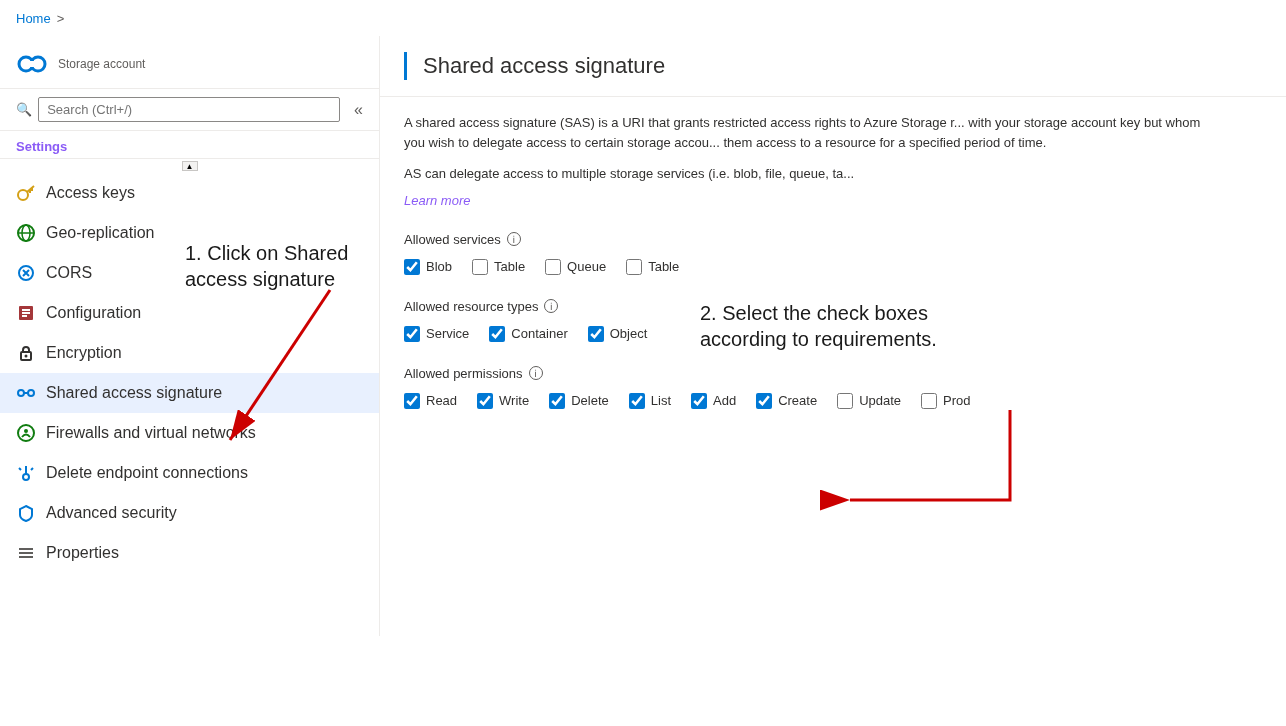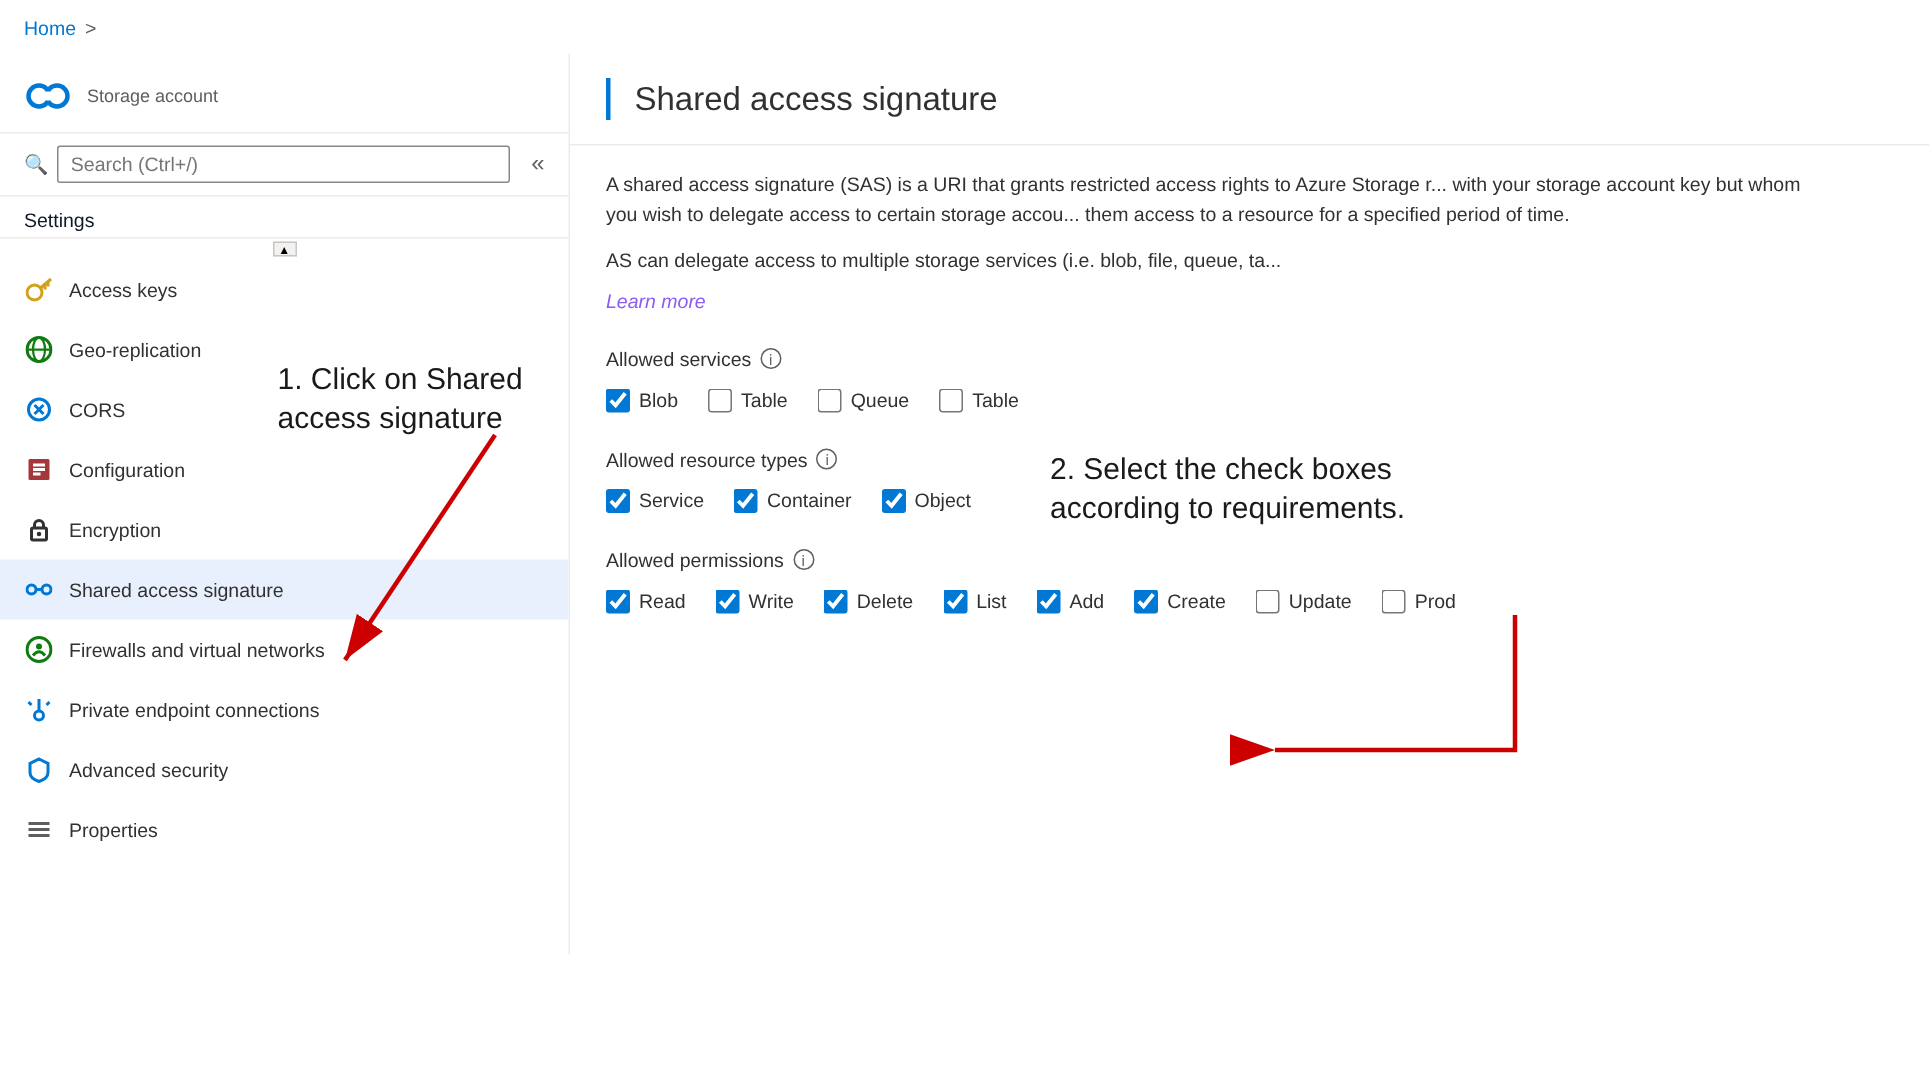--- a/index.html
+++ b/index.html
@@ -14,27 +14,27 @@
     
     .sidebar { width: 380px; border-right: 1px solid #edebe9; display: flex; flex-direction: column; flex-shrink: 0; }
     .sidebar-header { padding: 12px 16px 8px; display: flex; align-items: center; gap: 10px; border-bottom: 1px solid #edebe9; }
     .sidebar-logo { width: 32px; height: 32px; }
     .sidebar-title { font-size: 12px; color: #605e5c; }
 
     .search-bar { display: flex; align-items: center; padding: 8px 16px; border-bottom: 1px solid #edebe9; gap: 6px; position: relative; }
     .search-bar input { border: 1px solid #8a8886; border-radius: 2px; padding: 4px 8px; width: 100%; font-size: 13px; }
     .collapse-btn { margin-left: 8px; cursor: pointer; color: #605e5c; font-size: 16px; border: none; background: none; }
 
-    .sidebar-section-label { padding: 8px 16px 4px; font-size: 13px; font-weight: 400; color: #0f172a; border-bottom: 1px solid #edebe9; }
+    .sidebar-section-label { padding: 8px 16px 4px; font-size: 13px; font-weight: 700; color: #8b5cf6; border-bottom: 1px solid #edebe9; }
     
     .scroll-indicator { display: flex; justify-content: center; padding: 4px; }
     .scroll-up { width: 16px; height: 10px; background: #f3f2f1; border: 1px solid #c8c6c4; cursor: pointer; display: flex; align-items: center; justify-content: center; font-size: 8px; }
 
     .sidebar-nav { flex: 1; overflow-y: auto; }
-    .nav-item { display: flex; align-items: center; padding: 10px 16px; cursor: pointer; gap: 10px; font-size: 13px; color: #323130; }
+    .nav-item { display: flex; align-items: center; padding: 10px 16px; cursor: pointer; gap: 10px; font-size: 16px; color: #323130; }
     .nav-item.active { background: #e8f0fe; }
     .nav-item .icon { width: 20px; height: 20px; display: flex; align-items: center; justify-content: center; flex-shrink: 0; }
 
     
     .content { flex: 1; overflow-y: auto; display: flex; flex-direction: column; }
     .page-title-bar { display: flex; align-items: center; padding: 16px 24px; border-bottom: 1px solid #edebe9; }
     .page-title-bar .divider { width: 3px; height: 28px; background: #0078d4; margin-right: 16px; }
     .page-title { font-size: 22px; font-weight: 300; color: #323130; }
 
     .content-body { padding: 16px 24px; flex: 1; overflow-y: auto; }
@@ -168,21 +168,21 @@
         </div>
 
         <div class="nav-item">
           <div class="icon">
             <svg width="18" height="18" viewBox="0 0 18 18">
                 <path d="M9 2 L9 10" stroke="#0078d4" stroke-width="2"></path>
                 <circle cx="9" cy="13" r="3" fill="none" stroke="#0078d4" stroke-width="2"></circle>
                 <path d="M4 6 L2 4 M14 6 L16 4" stroke="#0078d4" stroke-width="2"></path>
               </svg>
           </div>
-          <span>Private endpoint connections</span>
+          <span>Delete endpoint connections</span>
         </div>
 
         <div class="nav-item">
           <div class="icon">
             <svg width="18" height="18" viewBox="0 0 18 18">
                 <path d="M9 2 L15 5 L15 11 Q15 15 9 17 Q3 15 3 11 L3 5 Z" fill="none" stroke="#0078d4" stroke-width="2"></path>
               </svg>
           </div>
           <span>Advanced security</span>
         </div>

